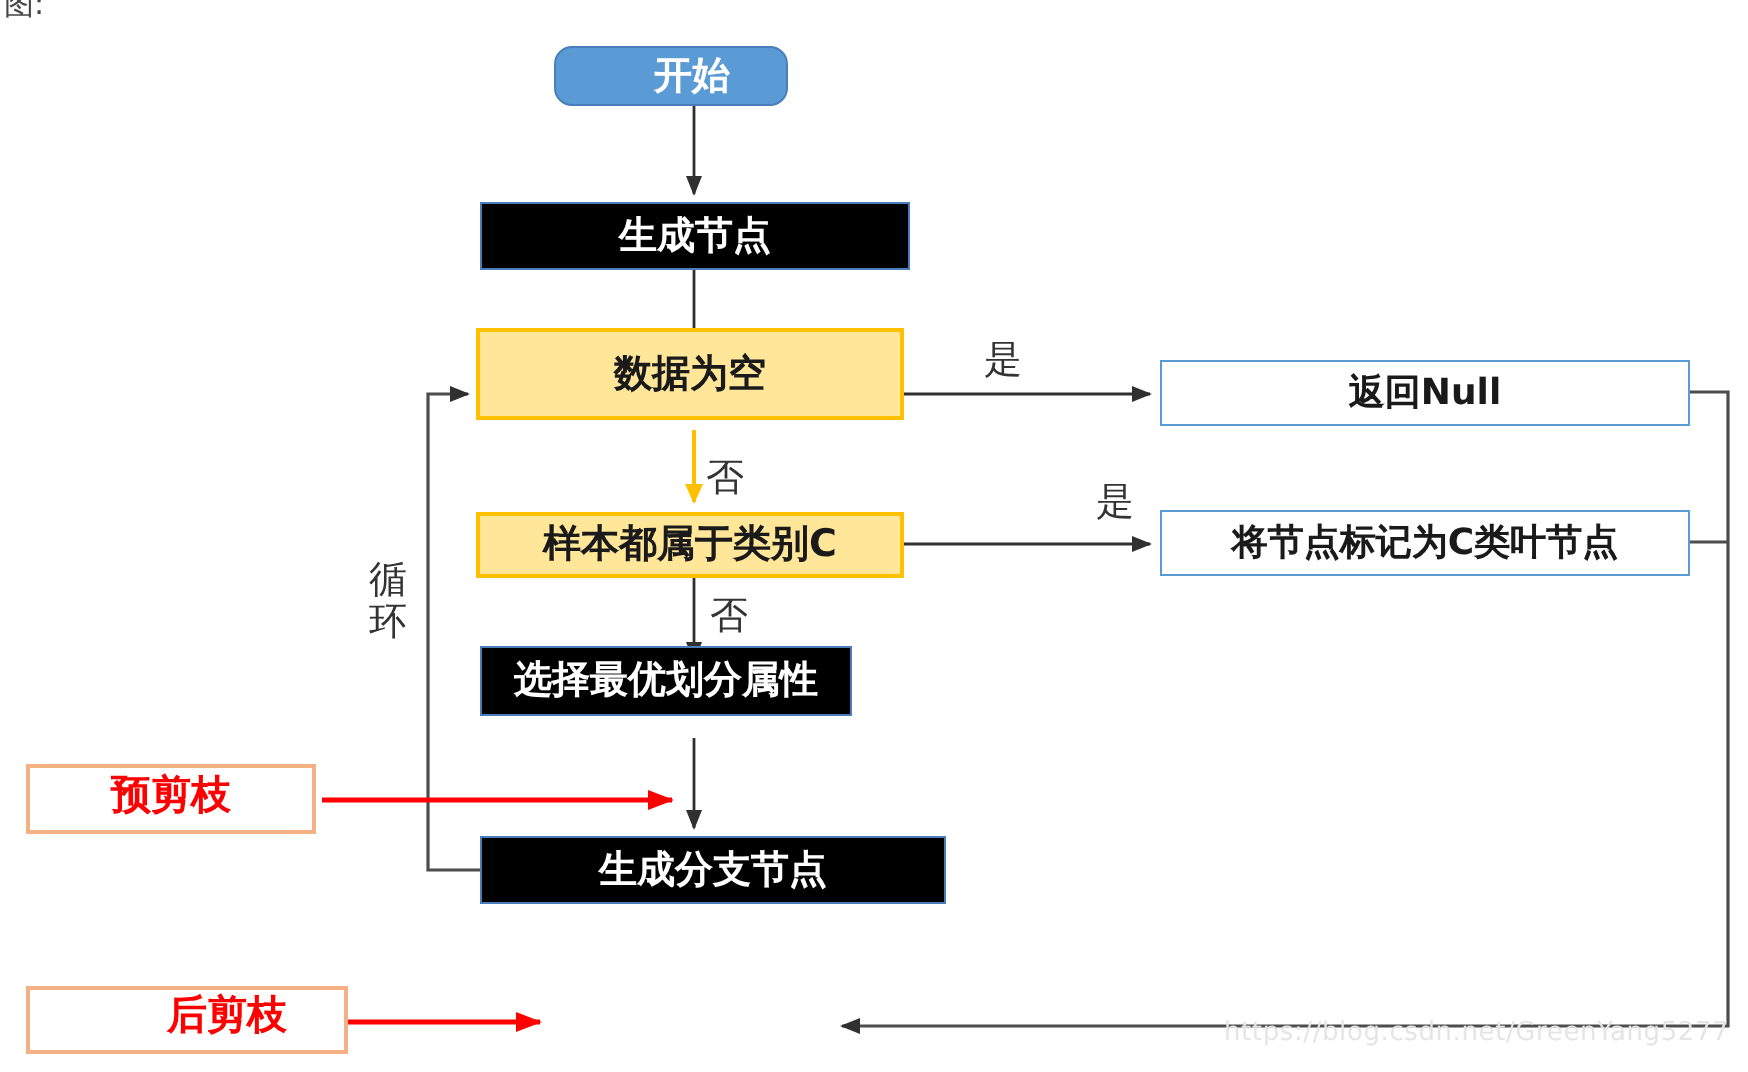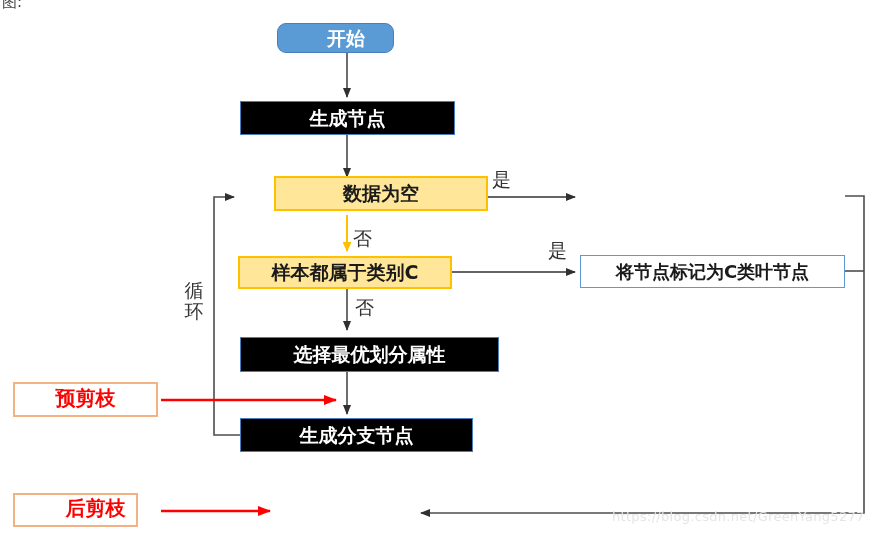--- a/index.html
+++ b/index.html
@@ -67,35 +67,36 @@
     <path class="wg" d="M845 271 H864"></path>
     <path class="wg" d="M845 196 H864 V513 H421" marker-end="url(#m-dark)"></path>
     <path class="wr" d="M161 400 H336" marker-end="url(#m-red)"></path>
     <path class="wr" d="M161 511 H270" marker-end="url(#m-red)"></path>
   </svg>
 
   <div class="node term" style="left:277px; top:23px; width:117px; height:30px;padding-left:21px;">开始</div>
 
   <div class="node proc" style="left:240px; top:101px; width:215px; height:34px;">生成节点</div>
 
-  <div class="node dec" style="left:238px; top:176px; width:214px; height:35px;margin-left:36px;">数据为空</div>
+  <div class="node dec" style="left:238px; top:164px; width:214px; height:46px;">数据为空</div>
 
+  <div class="node res" style="left:580px; top:180px; width:265px; height:33px;">返回Null</div>
 
   <div class="node dec" style="left:238px; top:256px; width:214px; height:33px;">样本都属于类别C</div>
 
   <div class="node res" style="left:580px; top:255px; width:265px; height:33px;">将节点标记为C类叶节点</div>
 
-  <div class="node proc" style="left:240px; top:337px; width:259px; height:35px;">选择最优划分属性</div>
+  <div class="node proc" style="left:240px; top:323px; width:186px; height:35px;">选择最优划分属性</div>
 
   <div class="node proc" style="left:240px; top:418px; width:233px; height:34px;">生成分支节点</div>
 
 
   <div class="node prune" style="left:13px; top:382px; width:145px; height:35px;">预剪枝</div>
 
-  <div class="node prune" style="left:13px; top:493px; width:125px; height:34px;padding-left:40px;">后剪枝</div>
+  <div class="node prune" style="left:13px; top:493px; width:161px; height:34px;padding-left:40px;">后剪枝</div>
 
   <div class="lbl" style="left:492px; top:167px;">是</div>
 
   <div class="lbl" style="left:353px; top:226px;">否</div>
 
   <div class="lbl" style="left:548px; top:238px;">是</div>
 
   <div class="lbl" style="left:355px; top:295px;">否</div>
 
   <div class="loop-lbl" style="left:183px; top:280px;">循环</div>

